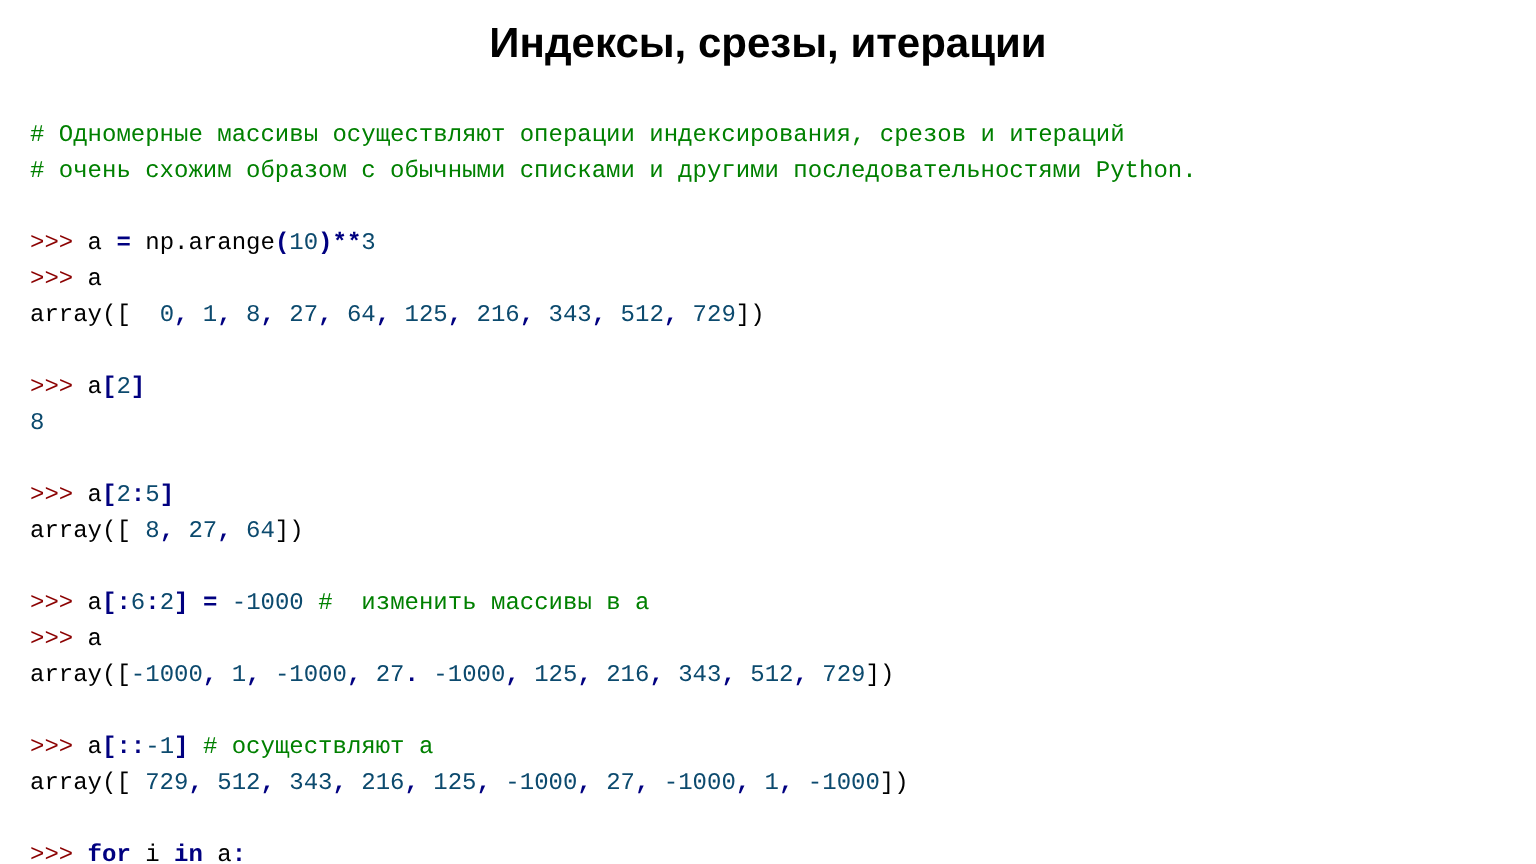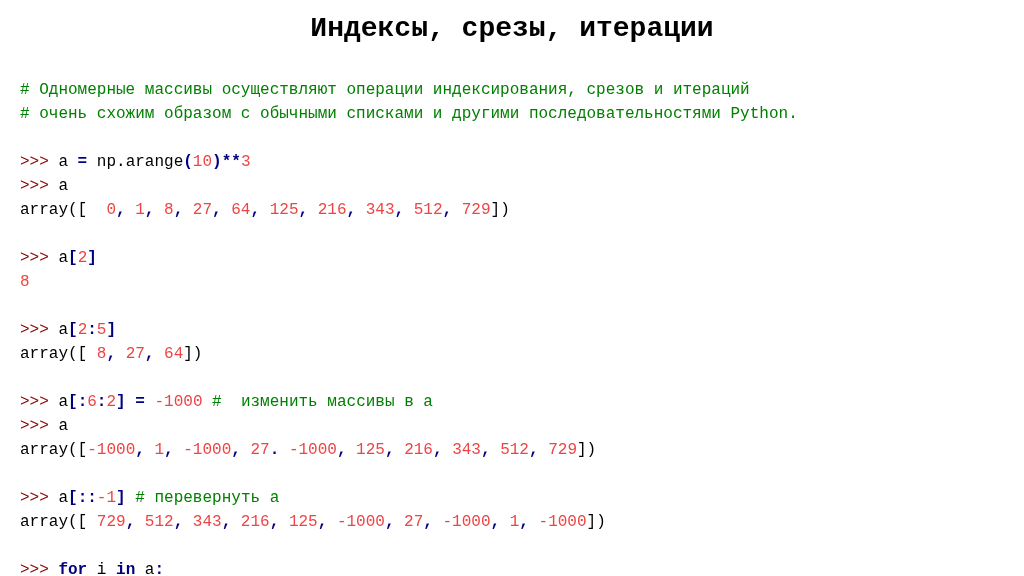--- a/index.html
+++ b/index.html
@@ -6,36 +6,36 @@
     body {
       background: #ffffff;
       font-family: "Courier New", Courier, monospace;
       font-size: 16px;
       line-height: 1.5;
       width: 1024px;
       height: 576px;
       overflow: hidden;
     }
     .title {
-      font-family: Liberation Mono, monospace;
+      font-family: Liberation Sans, sans-serif;
       font-size: 28px;
       font-weight: 600;
       text-align: center;
       padding: 8px 0 4px 0;
       color: #000;
     }
     .code {
       padding: 0 20px;
       white-space: pre;
       font-size: 16px;
     }
     .c-green   { color: #008000; margin-top: 20px; }
     .c-navy    { color: #000080; font-weight: 600; }
     .c-darkred { color: #8b0000; }
-    .c-num     { color: #ef4444; }
+    .c-num     { color: #0c4a6e; }
     .c-black   { color: #000; }
     .c-ident   { color: #000; }
   </style>
 </head>
 <body>
 
 <div class="title">Индексы, срезы, итерации</div>
 
 <div class="code">
 <span class="c-green"># Одномерные массивы осуществляют операции индексирования, срезов и итераций</span>
@@ -48,20 +48,20 @@
 <span class="c-darkred">&gt;&gt;&gt; </span><span class="c-ident">a</span><span class="c-navy">[</span><span class="c-num">2</span><span class="c-navy">]</span>
 <span class="c-num">8</span>
 
 <span class="c-darkred">&gt;&gt;&gt; </span><span class="c-ident">a</span><span class="c-navy">[</span><span class="c-num">2</span><span class="c-navy">:</span><span class="c-num">5</span><span class="c-navy">]</span>
 <span class="c-ident">array([ </span><span class="c-num">8</span><span class="c-navy">, </span><span class="c-num">27</span><span class="c-navy">, </span><span class="c-num">64</span><span class="c-ident">])</span>
 
 <span class="c-darkred">&gt;&gt;&gt; </span><span class="c-ident">a</span><span class="c-navy">[</span><span class="c-navy">:</span><span class="c-num">6</span><span class="c-navy">:</span><span class="c-num">2</span><span class="c-navy">]</span><span class="c-navy"> = </span><span class="c-num">-1000</span><span class="c-green"> #  изменить массивы в a</span>
 <span class="c-darkred">&gt;&gt;&gt; </span><span class="c-ident">a</span>
 <span class="c-ident">array([</span><span class="c-num">-1000</span><span class="c-navy">, </span><span class="c-num">1</span><span class="c-navy">, </span><span class="c-num">-1000</span><span class="c-navy">, </span><span class="c-num">27</span><span class="c-navy">.</span><span class="c-black"> </span><span class="c-num">-1000</span><span class="c-navy">, </span><span class="c-num">125</span><span class="c-navy">, </span><span class="c-num">216</span><span class="c-navy">, </span><span class="c-num">343</span><span class="c-navy">, </span><span class="c-num">512</span><span class="c-navy">, </span><span class="c-num">729</span><span class="c-ident">])</span>
 
-<span class="c-darkred">&gt;&gt;&gt; </span><span class="c-ident">a</span><span class="c-navy">[</span><span class="c-navy">:</span><span class="c-navy">:</span><span class="c-num">-1</span><span class="c-navy">]</span><span class="c-green"> # перевернуть a</span>
+<span class="c-darkred">&gt;&gt;&gt; </span><span class="c-ident">a</span><span class="c-navy">[</span><span class="c-navy">:</span><span class="c-navy">:</span><span class="c-num">-1</span><span class="c-navy">]</span><span class="c-green"> # осуществляют a</span>
 <span class="c-ident">array([ </span><span class="c-num">729</span><span class="c-navy">, </span><span class="c-num">512</span><span class="c-navy">, </span><span class="c-num">343</span><span class="c-navy">, </span><span class="c-num">216</span><span class="c-navy">, </span><span class="c-num">125</span><span class="c-navy">, </span><span class="c-num">-1000</span><span class="c-navy">, </span><span class="c-num">27</span><span class="c-navy">, </span><span class="c-num">-1000</span><span class="c-navy">, </span><span class="c-num">1</span><span class="c-navy">, </span><span class="c-num">-1000</span><span class="c-ident">])</span>
 
 <span class="c-darkred">&gt;&gt;&gt; </span><span class="c-navy">for</span><span class="c-black"> </span><span class="c-ident">i</span><span class="c-black"> </span><span class="c-navy">in</span><span class="c-black"> </span><span class="c-ident">a</span><span class="c-navy">:</span>
 
 
 
 </div>
 
 </body></html>

